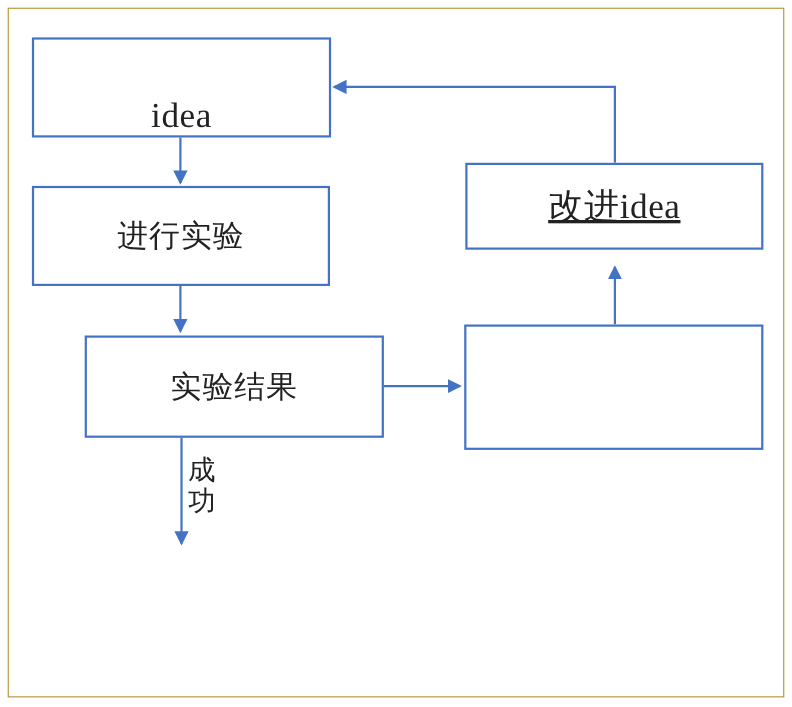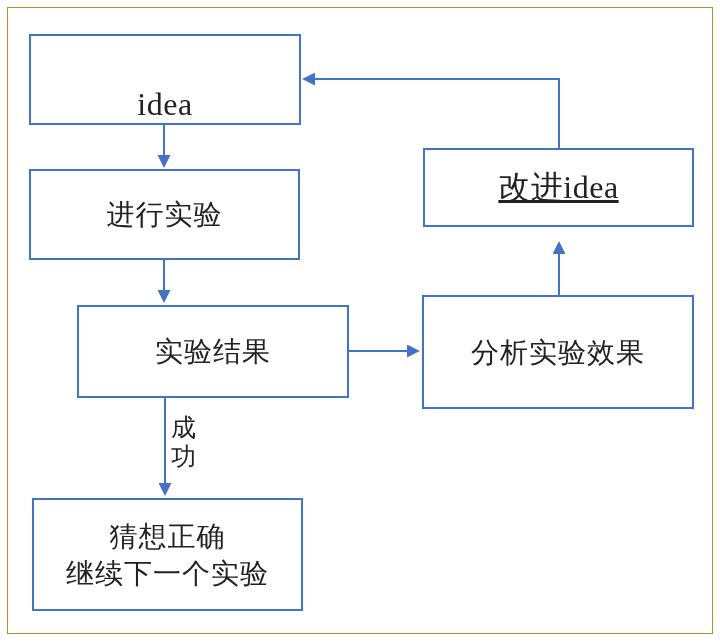--- a/index.html
+++ b/index.html
@@ -108,31 +108,26 @@
   </div>
 
   <div class="node sans" id="node-experiment">
     <span>进行实验</span>
   </div>
 
   <div class="node sans" id="node-result">
     <span>实验结果</span>
   </div>
 
-  <div class="node sans" id="node-success">
-    <span>猜想正确</span>
-    <span>继续下一个实验</span>
-  </div>
 
   <div class="node serif" id="node-improve">
     <span>改进idea</span>
   </div>
 
   <div class="node sans" id="node-analyze">
-    <span>分析实验效果</span>
   </div>
 
 
   <div class="edge-label" id="label-success">
     <div>成</div>
     <div>功</div>
   </div>
 
 </div>
 

